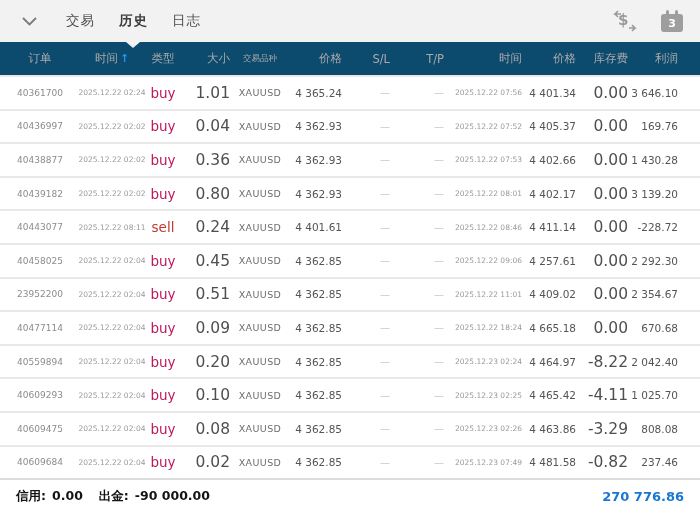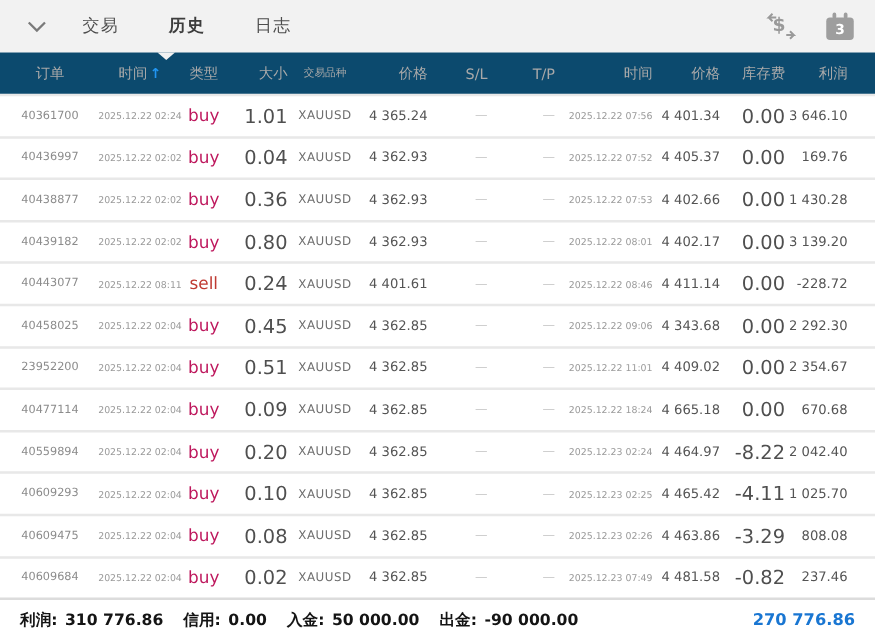--- a/index.html
+++ b/index.html
@@ -5,21 +5,21 @@
   * { margin:0; padding:0; box-sizing:border-box; }
   html,body { width:700px; height:511px; overflow:hidden; background:#fff;
               font-family:"DejaVu Sans","Liberation Sans",sans-serif; }
   .app { width:700px; height:511px; display:flex; flex-direction:column; background:#fff; }
 
   
   .toolbar { height:42px; background:#f2f2f2; display:flex; align-items:center;
              padding:0 16px; flex-shrink:0; position:relative; }
   .chev { width:26px; height:26px; display:flex; align-items:center; justify-content:center;
           margin-right:24px; cursor:pointer; }
-  .tabs { display:flex; gap:40px; }
+  .tabs { display:flex; gap:24px; }
   .tab { font-size:13.5px; color:#4d4d4d; letter-spacing:1px; cursor:pointer; padding:4px 0; }
   .tab.active { color:#3d3d3d;font-weight:bold; }
   .toolbar-actions { margin-left:auto; display:flex; align-items:center; gap:22px; }
   .money-ic { position:relative; width:26px; height:24px; cursor:pointer; }
   .money-ic .dollar { position:absolute; left:6px; top:2px; font-size:15px; font-weight:bold; color:#9a9a9a; }
   .money-ic svg { position:absolute; left:0; top:0; }
   .cal-ic { position:relative; width:24px; height:24px; cursor:pointer; }
   .cal-ic .body { position:absolute; left:1px; top:5px; width:22px; height:18px; background:#9e9e9e;
                   border-radius:3px; display:flex; align-items:center; justify-content:center;
                   color:#fff; font-size:11px; font-weight:bold; }
@@ -187,21 +187,21 @@
       <div class="row grid">
         <div class="c-order">40458025</div>
         <div class="c-time">2025.12.22 02:04</div>
         <div class="c-type buy">buy</div>
         <div class="c-size">0.45</div>
         <div class="c-symbol">XAUUSD</div>
         <div class="c-price">4 362.85</div>
         <div class="c-dash">—</div>
         <div class="c-dash">—</div>
         <div class="c-time">2025.12.22 09:06</div>
-        <div class="c-price">4 343.68</div>
+        <div class="c-price">4 257.61</div>
         <div class="c-size">0.00</div>
         <div class="c-price">2 292.30</div>
       </div>
       <div class="row grid">
         <div class="c-order">23952200</div>
         <div class="c-time">2025.12.22 02:04</div>
         <div class="c-type buy">buy</div>
         <div class="c-size">0.51</div>
         <div class="c-symbol">XAUUSD</div>
         <div class="c-price">4 362.85</div>
@@ -279,30 +279,22 @@
         <div class="c-dash">—</div>
         <div class="c-time">2025.12.23 07:49</div>
         <div class="c-price">4 481.58</div>
         <div class="c-size">-0.82</div>
         <div class="c-price">237.46</div>
       </div>
     </div>
 
   <div class="summary">
     <div class="sum-item">
-      <span class="sum-label">利润:</span>
-      <span class="sum-value">310 776.86</span>
-    </div>
-    <div class="sum-item">
       <span class="sum-label">信用:</span>
       <span class="sum-value">0.00</span>
-    </div>
-    <div class="sum-item">
-      <span class="sum-label">入金:</span>
-      <span class="sum-value">50 000.00</span>
     </div>
     <div class="sum-item">
       <span class="sum-label">出金:</span>
       <span class="sum-value">-90 000.00</span>
     </div>
     <div class="sum-total">270 776.86</div>
   </div>
 </div>
 
 </body></html>

